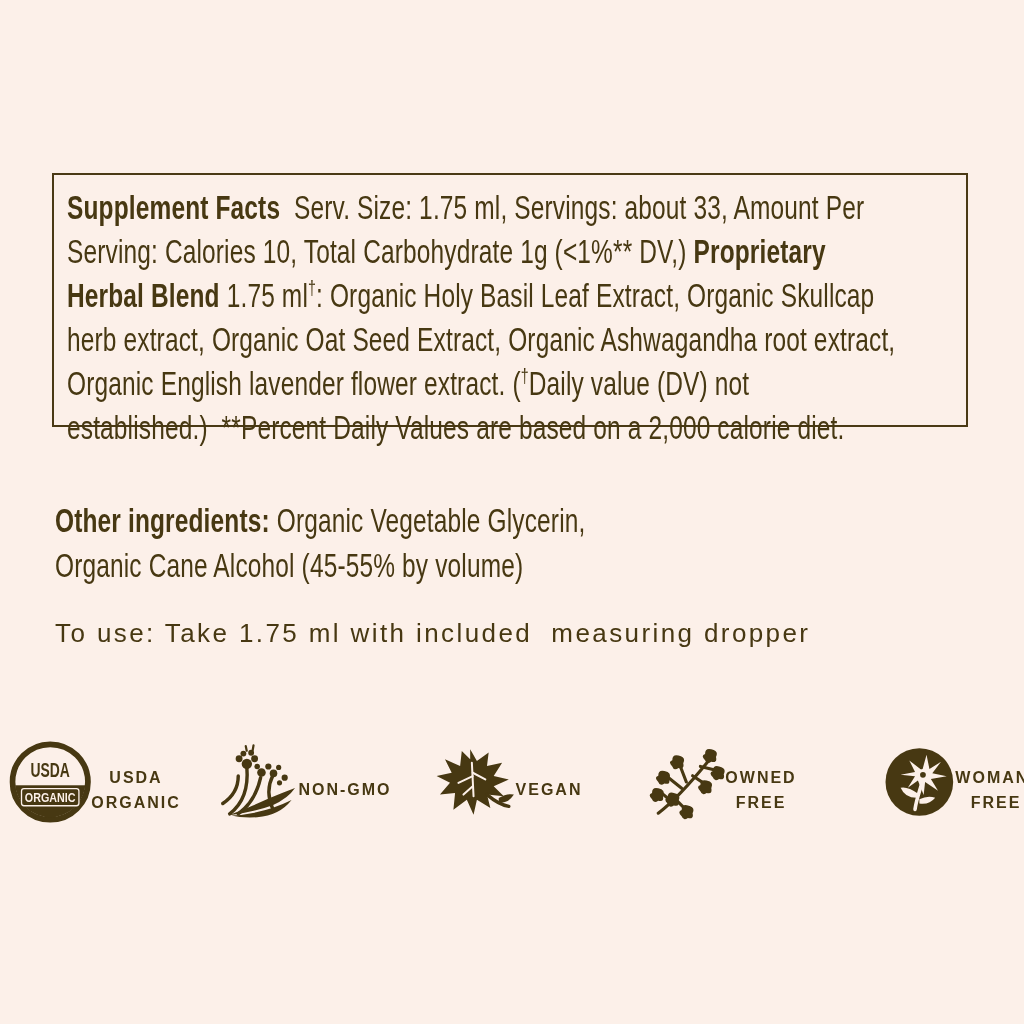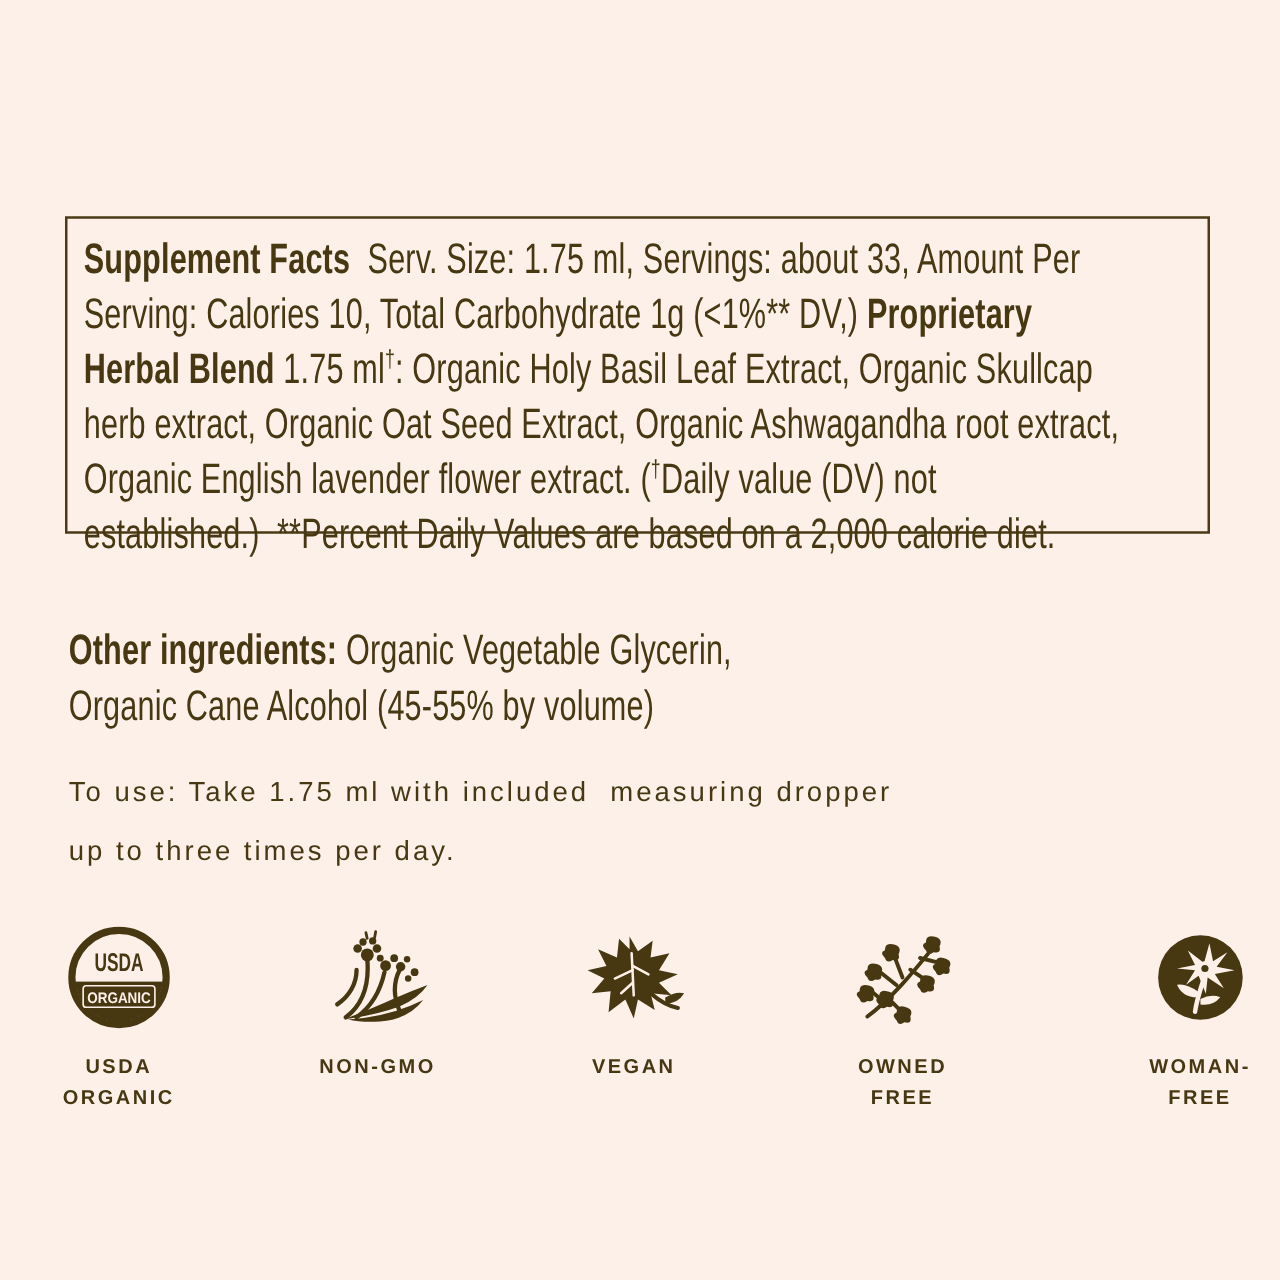--- a/index.html
+++ b/index.html
@@ -56,31 +56,31 @@
     font-size: 34px;
     line-height: 45px;
     letter-spacing: 0.2px;
   }
   
   .usage {
     position: absolute;
     left: 55px;
     top: 610px;
     width: 960px;
-    font-size: 22px;
+    font-size: 26px;
     line-height: 47px;
     letter-spacing: 2.4px;
   }
   
   .badge-col {
     position: absolute;
     top: 738px;
     transform: translateX(-50%);
     display: flex;
-    flex-direction: column;
+    flex-direction: row;
     align-items: center;
   }
   .badge-icon {
     height: 88px;
     display: flex;
     align-items: center;
     justify-content: center;
   }
   .badge-label {
     margin-top: 15px;
@@ -107,21 +107,20 @@
   </div>
 </div>
 
 <div class="other">
   <div class="line"><span class="b">Other ingredients:</span><span> Organic Vegetable Glycerin,</span></div>
   <div class="line"><span>Organic Cane Alcohol (45-55% by volume)</span></div>
 </div>
 
 <div class="usage">
   <div class="line">To use: Take 1.75 ml with included  measuring dropper</div>
-  <div class="line">up to three times per day.</div>
 </div>
 
 <div class="badge-col" style="left:95px">
   <div class="badge-icon">
     <svg width="82" height="82" viewBox="0 0 100 100">
       <defs>
           <clipPath id="usdaClip">
             <circle cx="50" cy="50" r="43"></circle>
           </clipPath>
         </defs>

